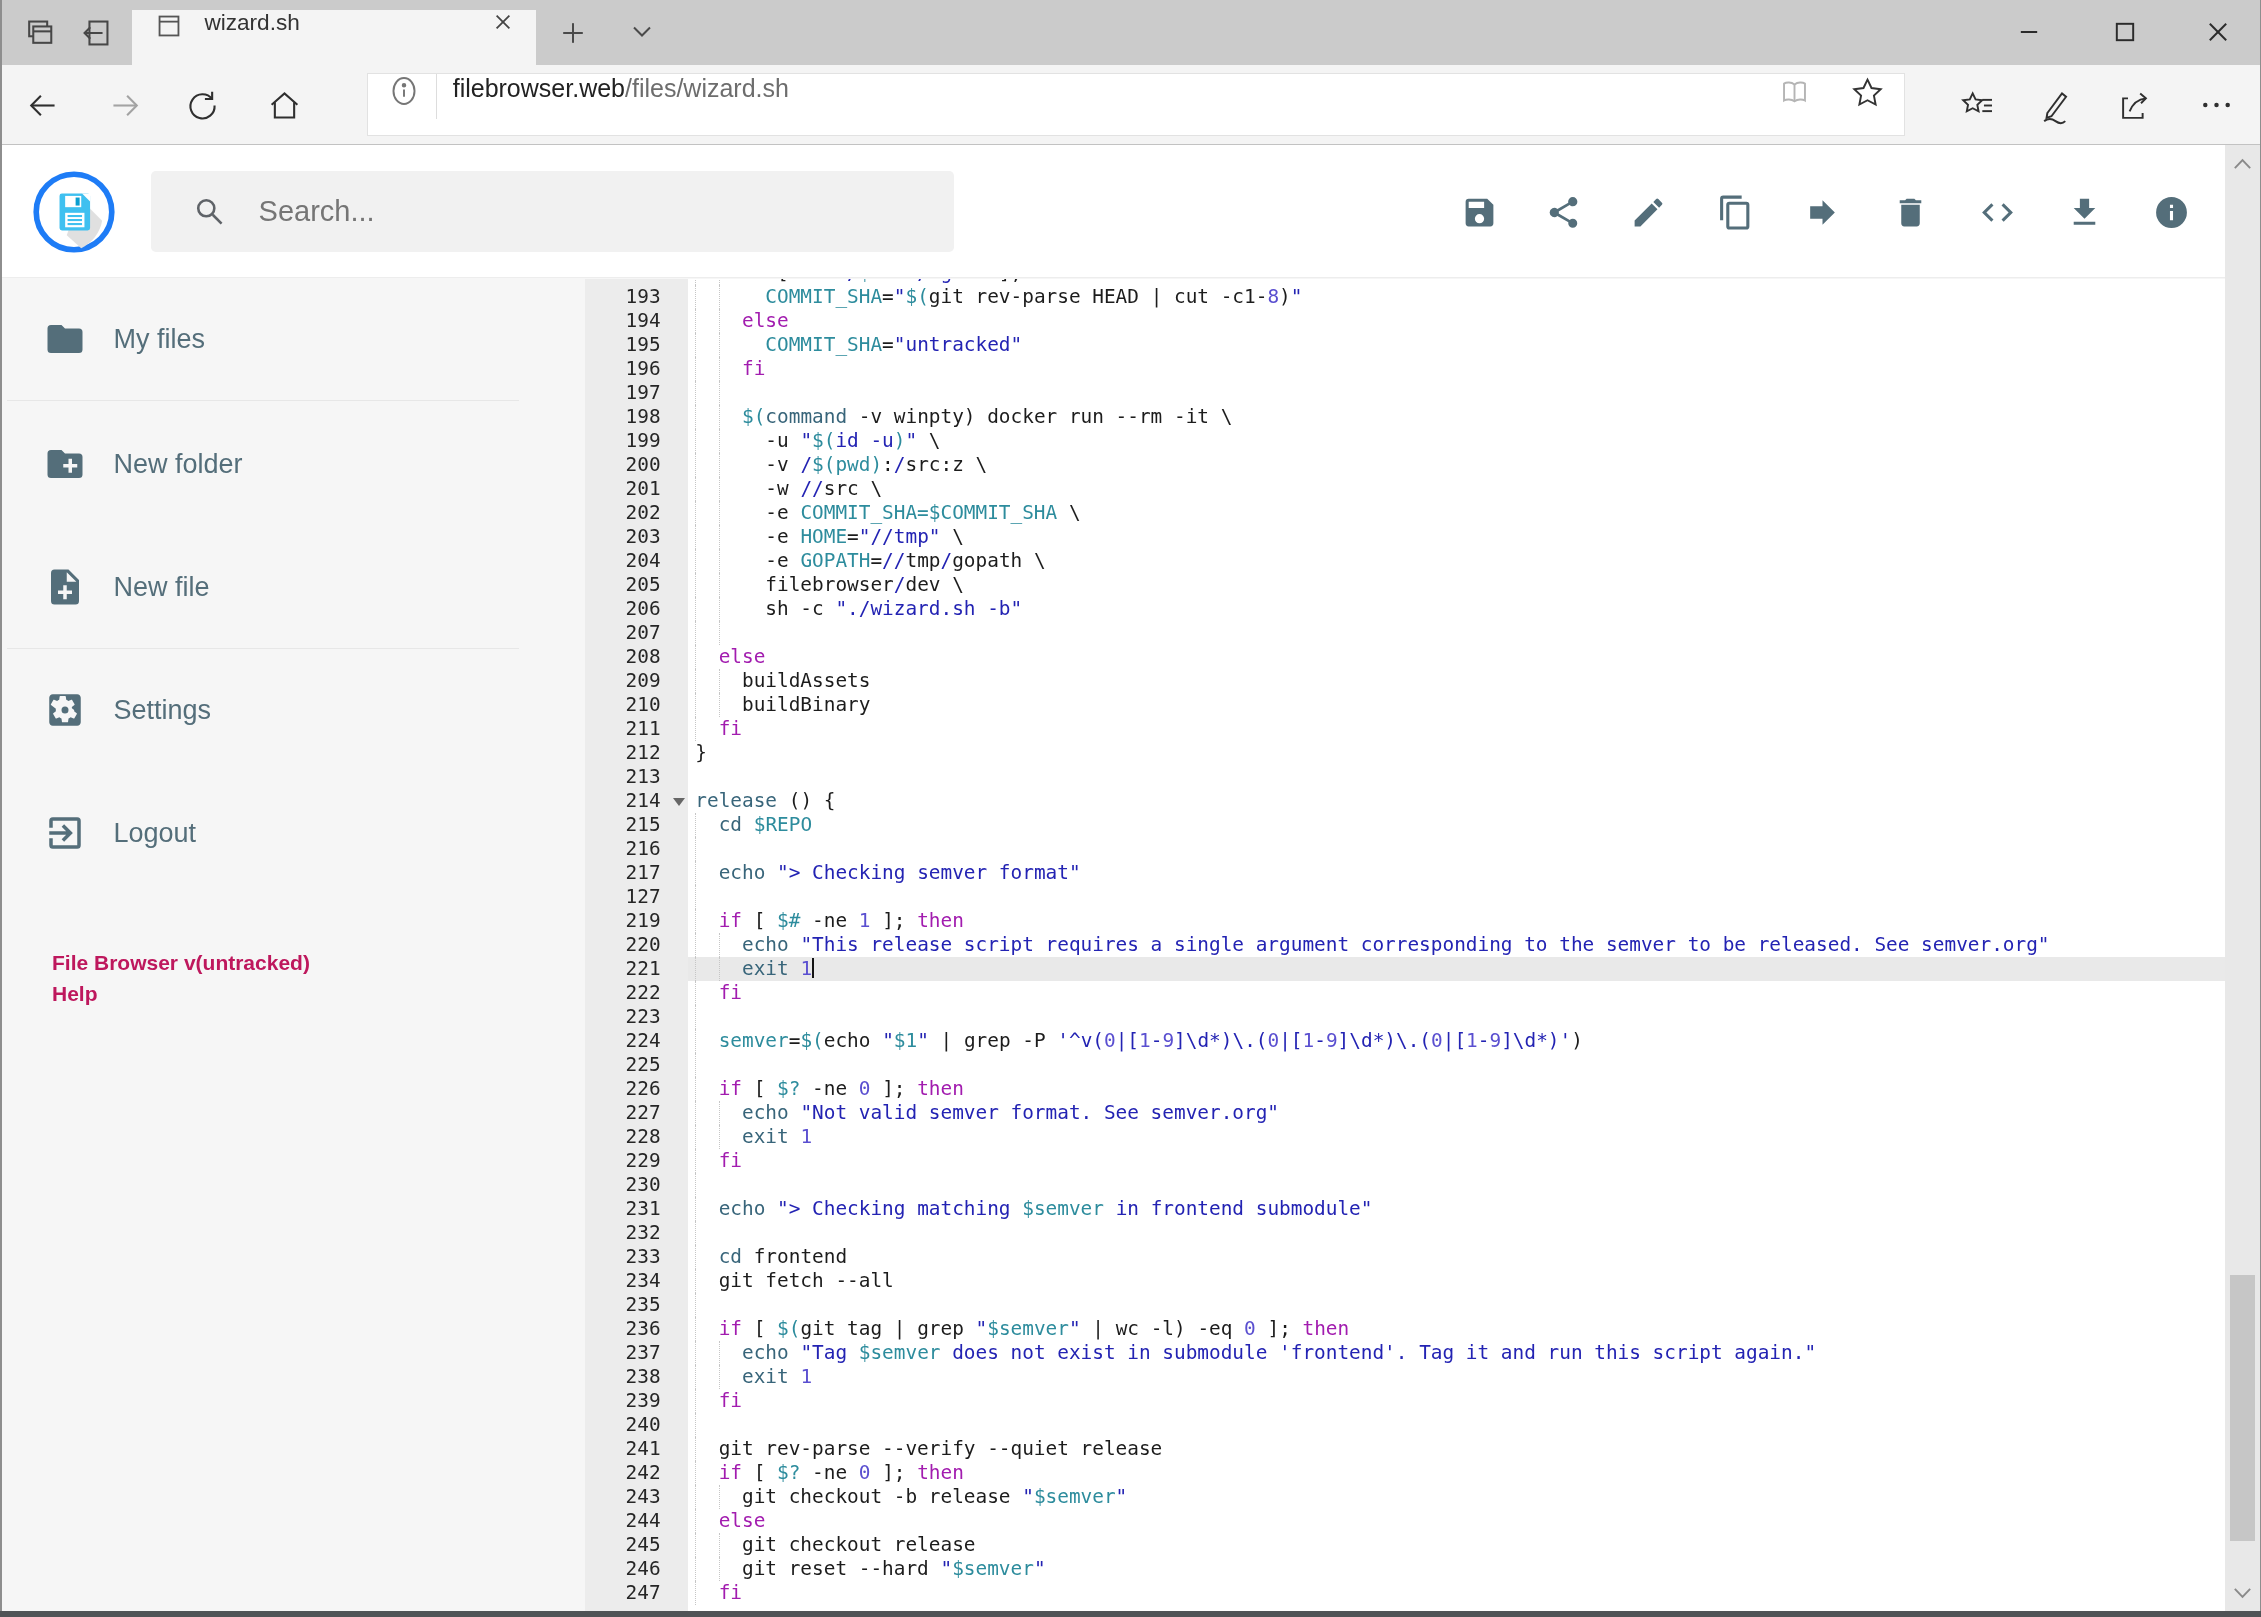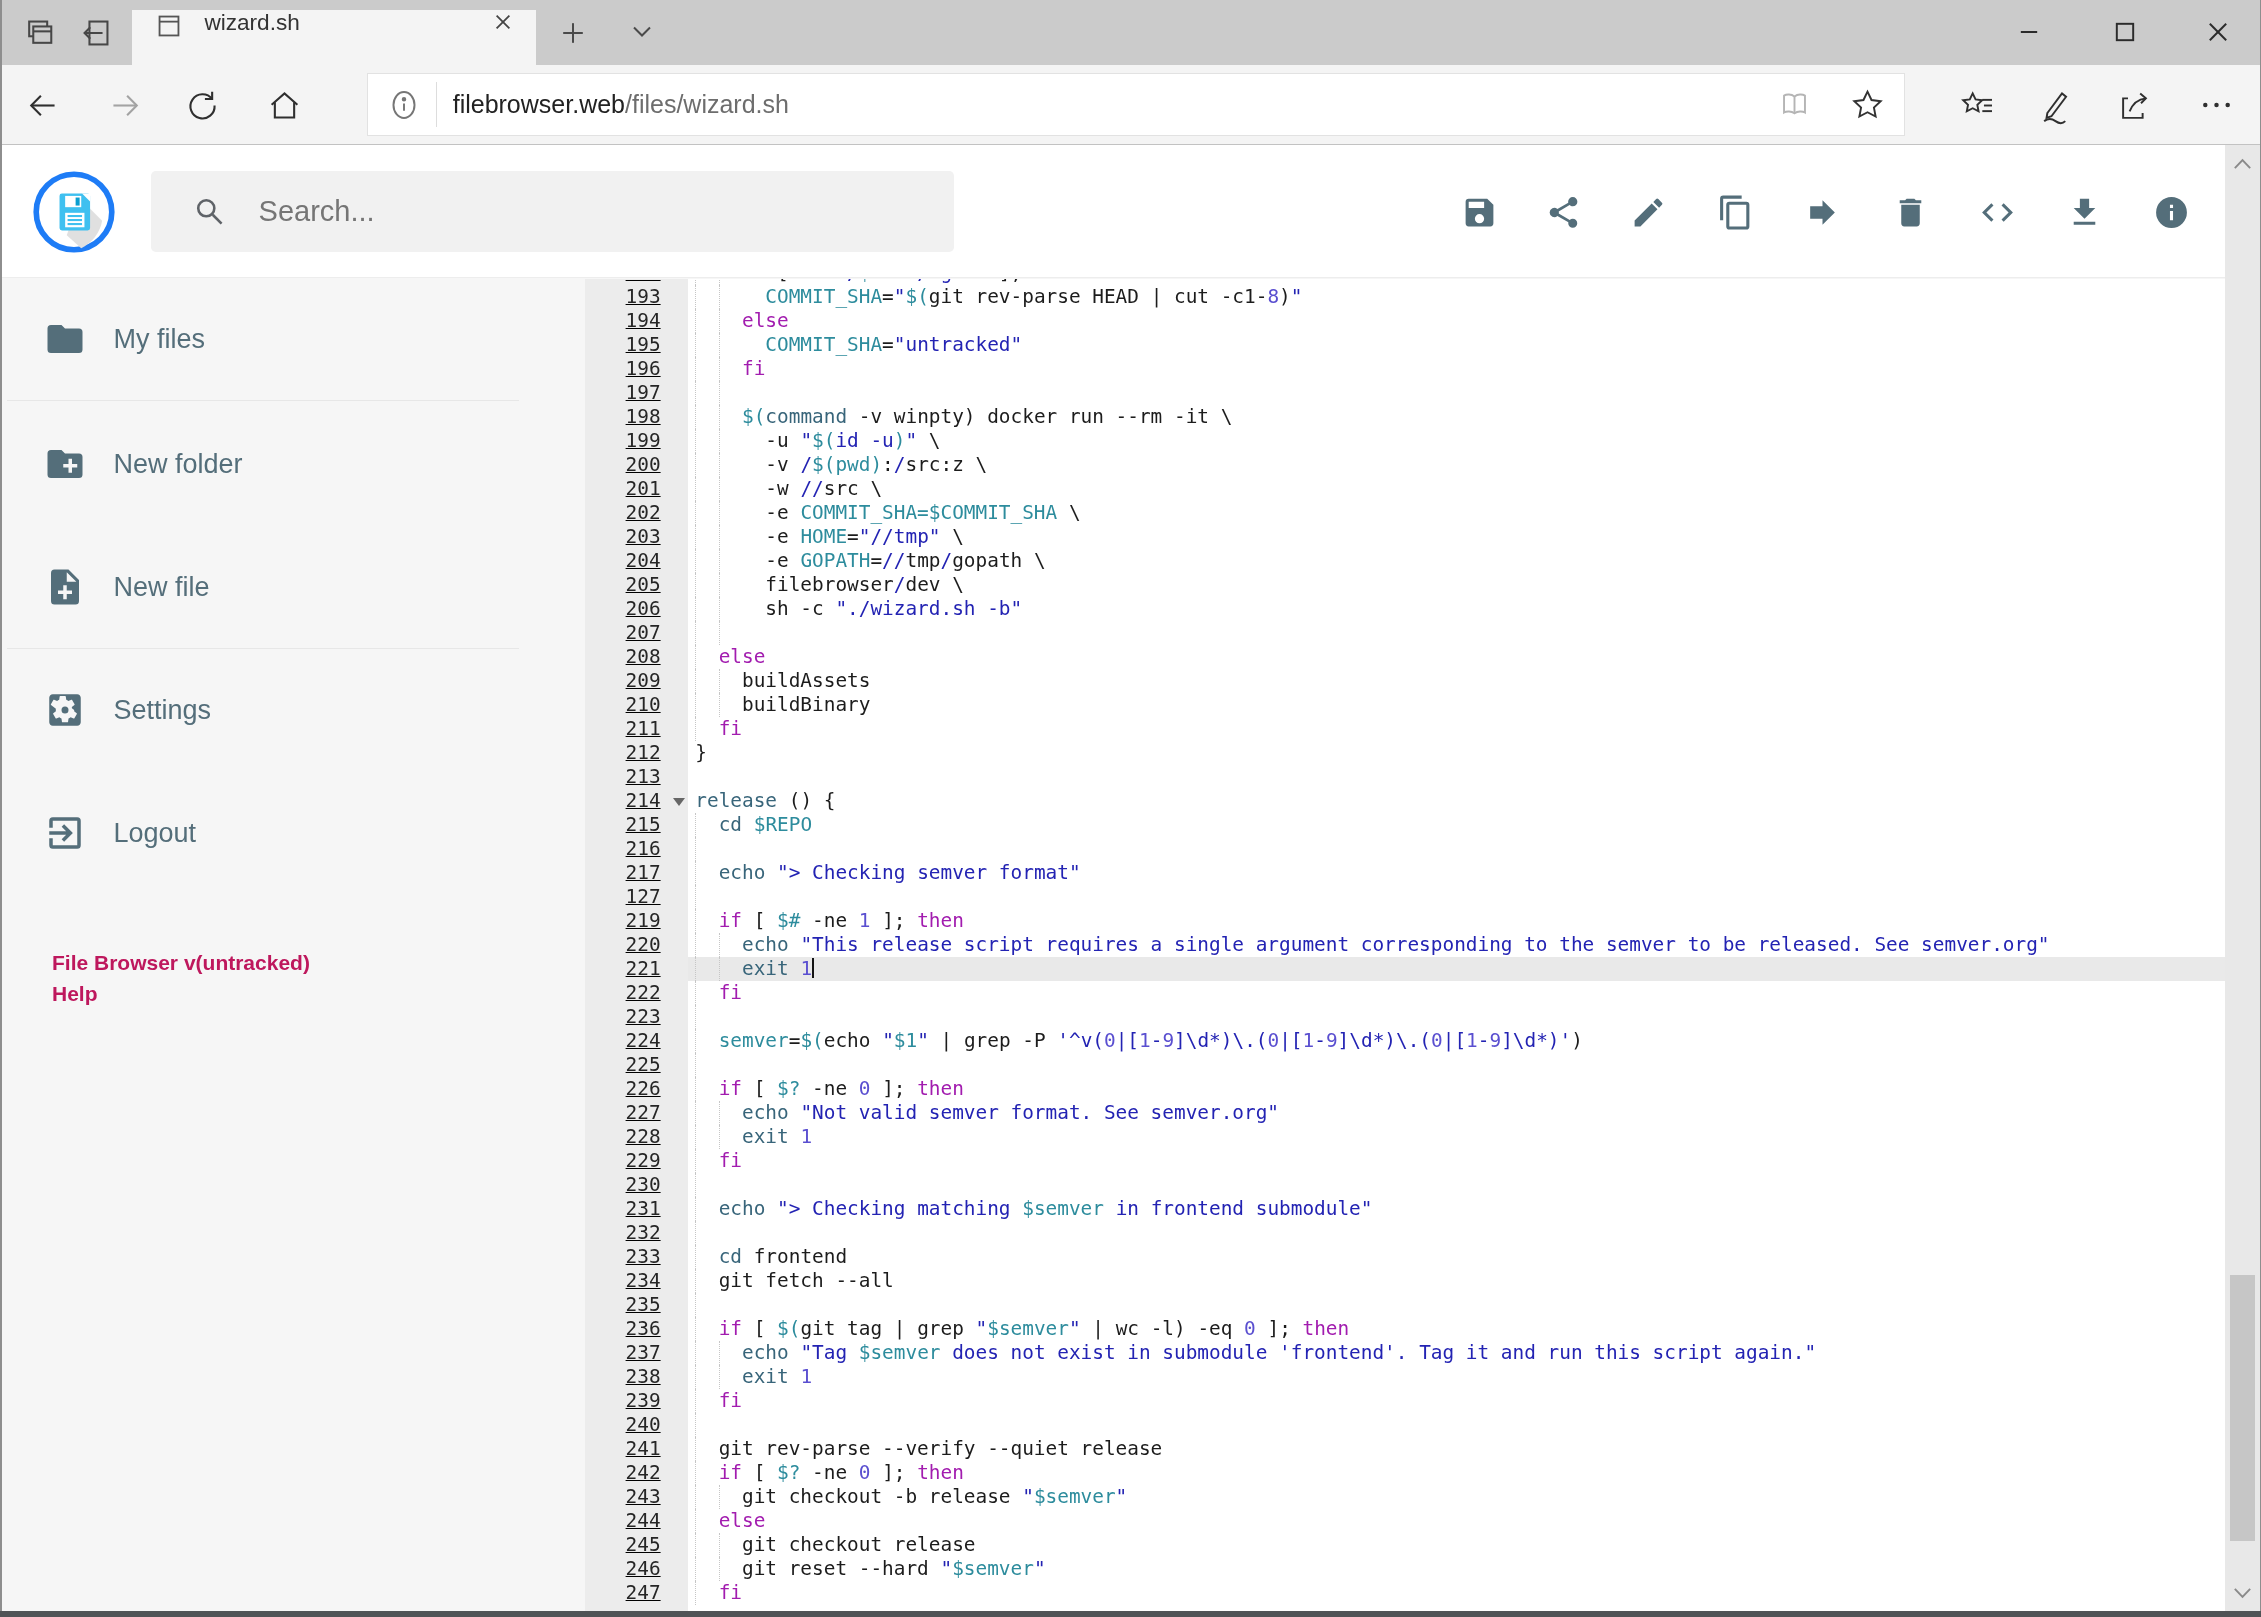--- a/index.html
+++ b/index.html
@@ -12,41 +12,41 @@
        display:flex;align-items:flex-start;}
   .tab-favicon{margin-left:21px;color:#555;}
   .tab-title{margin-left:19.4px;font-size:22.6px;color:#333;flex:1;}
   .tab-close{margin-right:21px;color:#444;}
   .newtab{position:absolute;left:555px;top:14.5px;color:#4a4a4a;}
   .tablist-chevron{position:absolute;left:626px;top:21px;color:#4a4a4a;}
   .caption{position:absolute;top:11.3px;width:73px;height:42px;display:flex;align-items:center;justify-content:center;color:#2b2b2b;}
   .urlrow{position:absolute;left:0;top:65px;width:2261px;height:80px;background:#f4f4f4;border-bottom:0.8px solid #c2c2c2;box-sizing:border-box;}
   .nav-icon{position:absolute;top:22px;color:#2f2f2f;}
   .urlfield{position:absolute;left:367px;top:8px;width:1538px;height:63px;background:#fff;
-            border:0.8px solid #e2e2e2;box-sizing:border-box;display:flex;align-items:center;}
+            border:0.8px solid #e2e2e2;box-sizing:border-box;display:flex;align-items:flex-start;}
   .url-info{margin-left:19.4px;color:#767676;}
   .url-sep{width:0.8px;height:45px;background:#ddd;margin-left:14.5px;}
   .url-text{margin-left:16px;font-size:25px;color:#222;white-space:nowrap;flex:1;}
   .url-path{color:#6d6d6d;}
   .url-right{display:flex;align-items:center;gap:36px;margin-right:18px;}
   
   .apptoolbar{position:absolute;left:1.6px;top:145px;width:2223px;height:133px;background:#fff;border-bottom:0.8px solid #ededed;box-sizing:border-box;}
   .logo{position:absolute;left:31px;top:26px;}
   .search{position:absolute;left:149px;top:26px;width:803px;height:81px;background:#f1f1f1;border-radius:4.8px;
           display:flex;align-items:center;}
   .search-glyph{margin-left:40px;color:#5f6368;}
   .search-ph{margin-left:31px;font-size:29px;color:#757575;}
   .act{position:absolute;top:45px;width:44px;height:44px;color:#546e7a;display:flex;align-items:center;justify-content:center;}
   
   .side-item{position:absolute;left:44px;height:48px;display:flex;align-items:center;color:#546e7a;cursor:default;}
   .side-item .lbl{margin-left:27.4px;font-size:27px;}
   .side-div{position:absolute;left:6.5px;width:512px;height:0.8px;background:#e7e7e7;}
   .side-foot{position:absolute;left:52px;font-size:21px;color:#be185d;font-weight:bold;}
   
-  .gutter{position:absolute;left:585px;top:279px;width:103px;height:1338px;background:#ececec;overflow:hidden;text-decoration:underline;}
+  .gutter{position:absolute;left:585px;top:279px;width:103px;height:1338px;background:#ececec;overflow:hidden;}
   .codearea{position:absolute;left:688px;top:279px;width:1537px;height:1338px;background:#fff;overflow:hidden;}
   .shift{margin-top:-18px;}
   .ln{height:24px;box-sizing:border-box;text-align:right;padding-right:27.4px;position:relative;
       font-family:"DejaVu Sans Mono",monospace;font-size:19.4px;line-height:24px;color:#262626;}
   .fold{position:absolute;right:3.2px;top:9px;width:0;height:0;border-left:6.5px solid transparent;border-right:6.5px solid transparent;border-top:8px solid #666;}
   .cl{position:relative;height:24px;white-space:pre;padding-left:7.3px;box-sizing:border-box;
       font-family:"DejaVu Sans Mono",monospace;font-size:19.4px;line-height:24px;color:#1c1c1c;}
   .cl.active{background:#e9e9e9;}
   .guide{position:absolute;top:0;height:24px;border-left:0.8px dotted #c6c6c6;}
   .guide.g0{left:7.3px}.guide.g1{left:31px}

